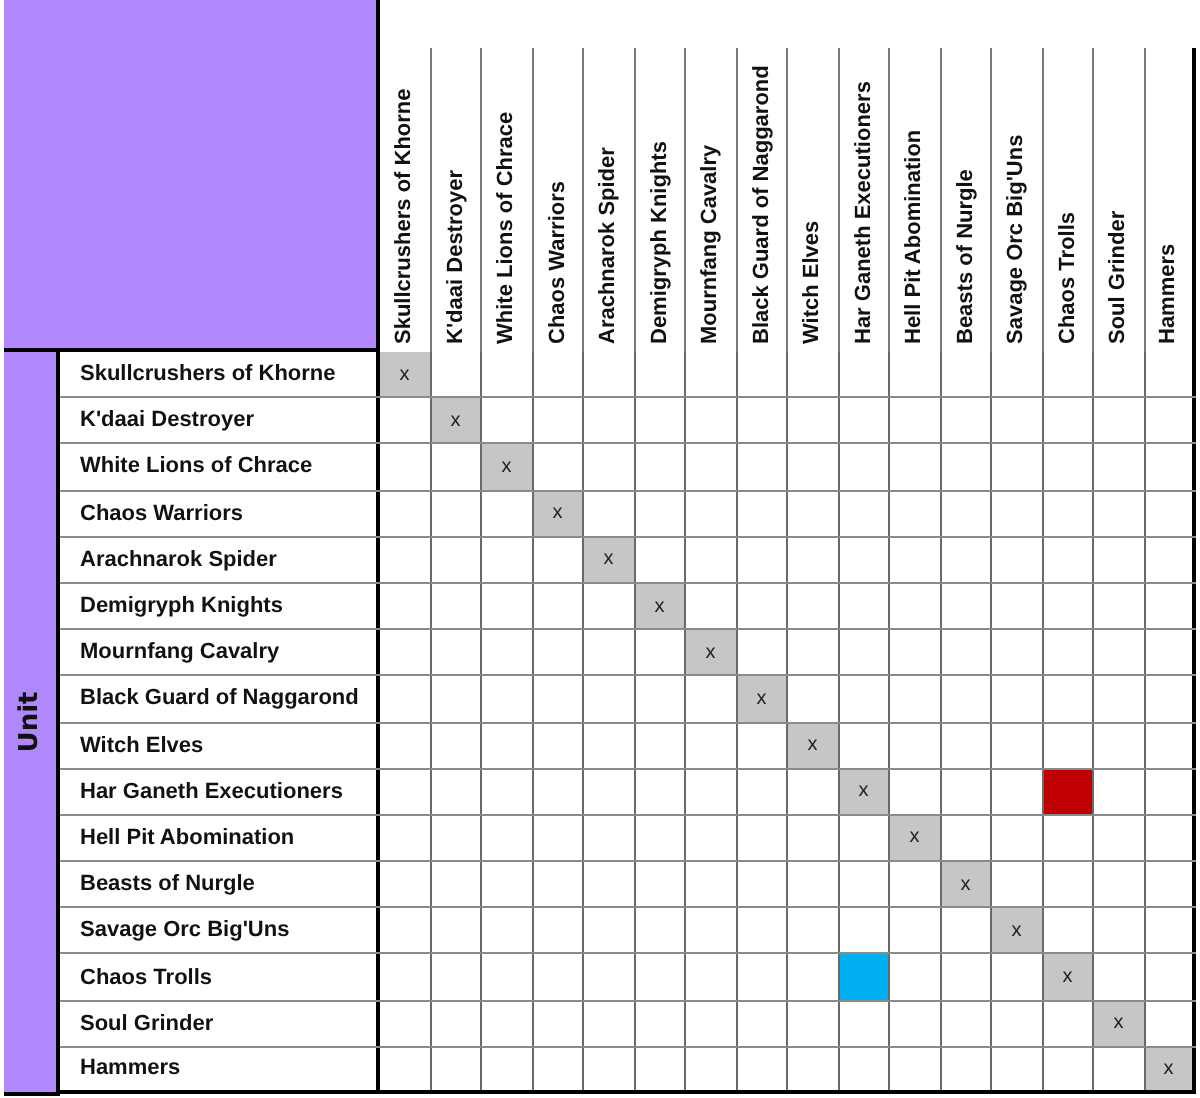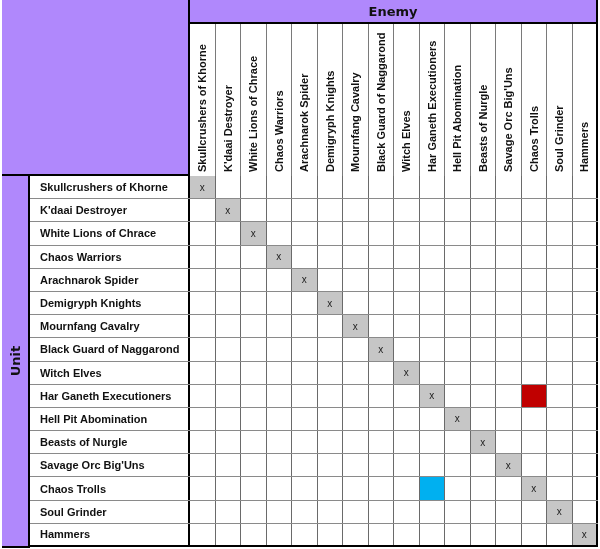--- a/index.html
+++ b/index.html
@@ -19,23 +19,20 @@
   .row-label { width:160px; box-sizing:border-box; border-right:2px solid #000; padding-left:10px; display:flex; align-items:center; font-weight:bold; font-size:11px; color:#111; white-space:nowrap; }
   .cell { width:25.5px; box-sizing:border-box; border-right:1px solid #6a6a6a; display:flex; align-items:center; justify-content:center; font-size:10px; color:#222; }
   .cell:last-child { border-right:2px solid #000; }
   .cell.diag { background:#c6c6c6; }
 </style>
 </head>
 <body>
 
 <div class="sheet">
   <div class="corner"></div>
-  <div class="enemy-bar">
-    <span>Enemy</span>
-  </div>
   <div class="col-headers" id="col-headers">
       <div class="col-header">
         <span>Skullcrushers of Khorne</span>
       </div>
       <div class="col-header">
         <span>K'daai Destroyer</span>
       </div>
       <div class="col-header">
         <span>White Lions of Chrace</span>
       </div>

